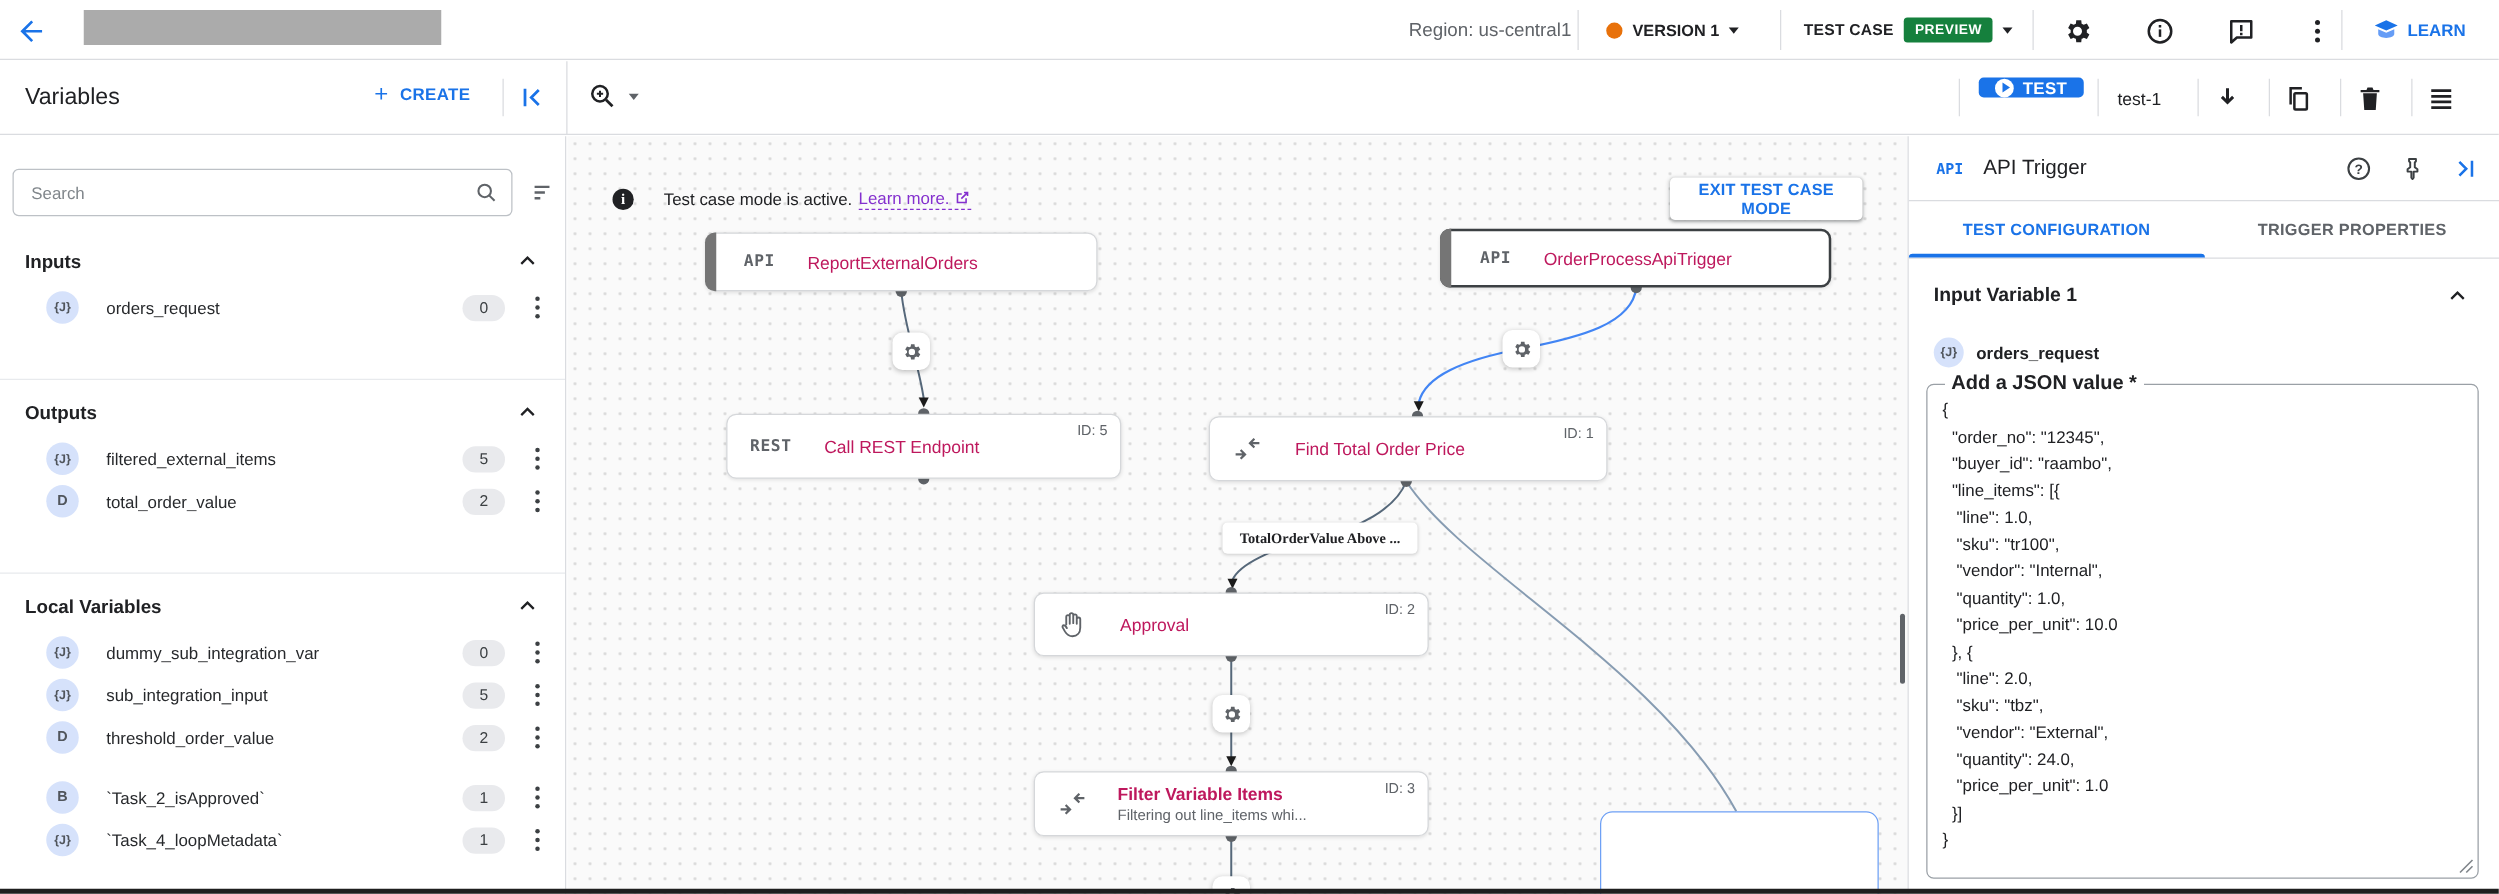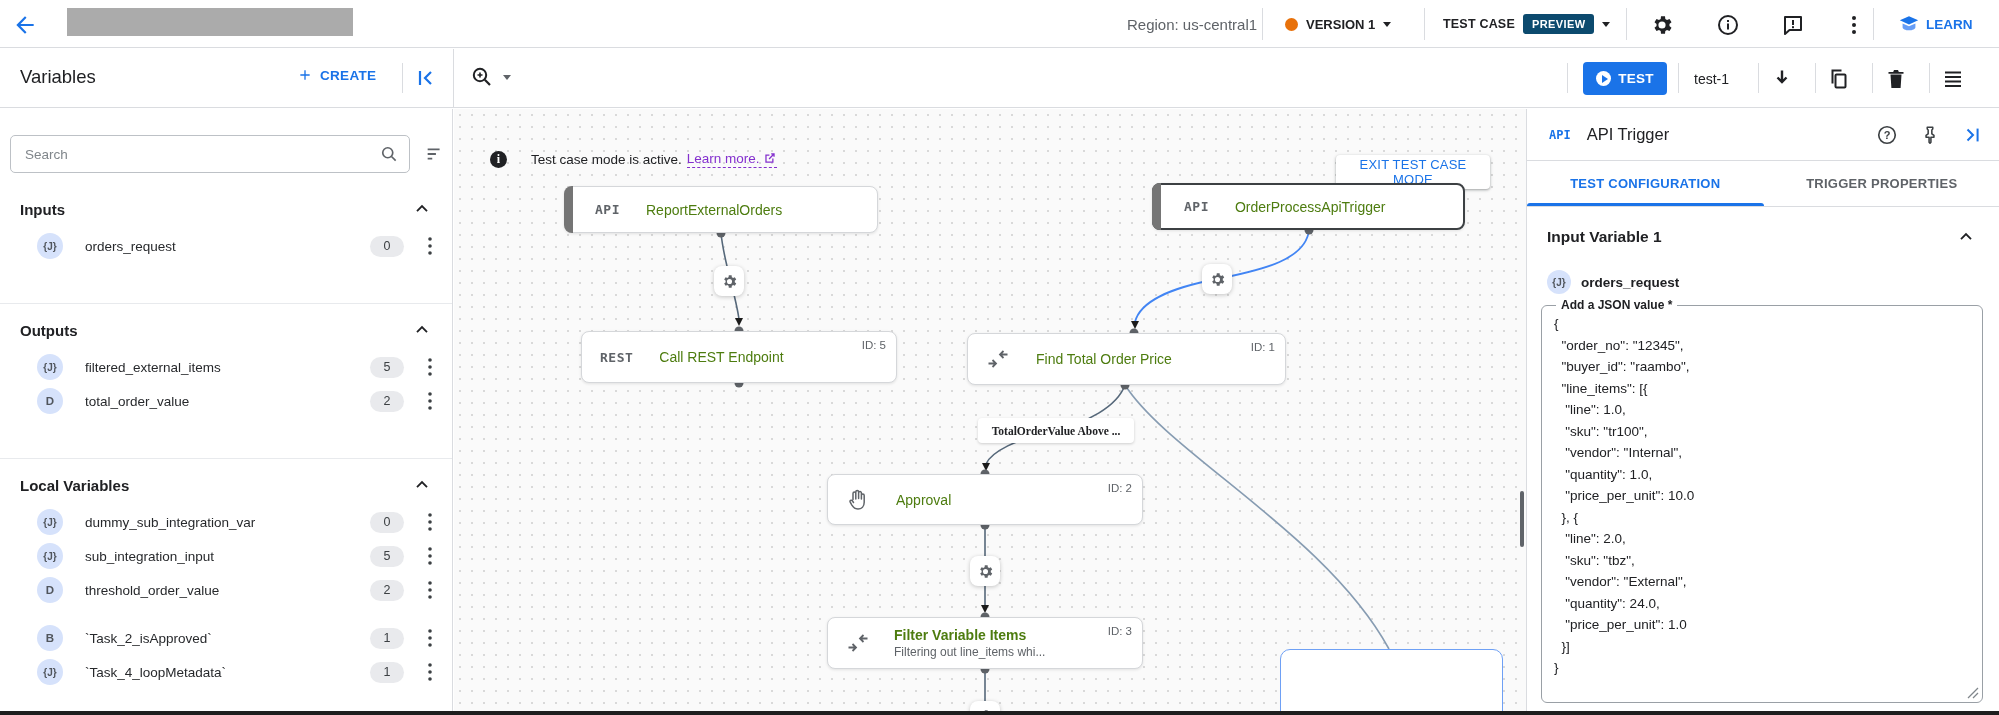--- a/index.html
+++ b/index.html
@@ -31,21 +31,21 @@
     border-bottom:1px solid #dadce0; }
   #page-title { position:absolute; left:20px; top:17px; font-size:18.5px; color:#202124; }
   #create-btn { position:absolute; left:297px; top:18px; display:flex; align-items:center; gap:7px;
     color:#1a73e8; font-weight:bold; font-size:13.5px; letter-spacing:.3px; cursor:pointer; }
   #td1{left:402px;top:14px;height:30px} #td2{left:453px;top:0;height:59px}
   #td3{left:1567px;top:14px;height:30px} #td4{left:1678px;top:14px;height:30px}
   #td5{left:1758px;top:14px;height:30px} #td6{left:1815px;top:14px;height:30px}
   #td7{left:1872px;top:14px;height:30px} #td8{left:1929px;top:14px;height:30px}
   #collapse-left-btn { position:absolute; left:413px; top:17px; width:24px; height:24px; cursor:pointer; }
   #zoom-ctl { position:absolute; left:470px; top:16px; display:flex; align-items:center; gap:9px; cursor:pointer; }
-  #test-btn { position:absolute; left:1583px; top:13px; width:84px; height:33px; background:#1a73e8; color:#fff;
+  #test-btn { position:absolute; left:1583px; top:13px; width:84px; height:16px; background:#1a73e8; color:#fff;
     border:none; border-radius:4px; font-weight:bold; font-size:13.5px; letter-spacing:.3px;
     display:flex; align-items:center; justify-content:center; gap:7px; cursor:pointer; }
   #play-disc { width:15px; height:15px; border-radius:50%; background:#fff; position:relative; }
   #play-disc::after { content:""; position:absolute; left:5.5px; top:3.5px; width:0; height:0;
     border-top:4px solid transparent; border-bottom:4px solid transparent; border-left:6px solid #1a73e8; }
   #test-name { position:absolute; left:1694px; top:22px; font-size:14px; }
   .tb-icon { position:absolute; top:18px; width:24px; height:24px; cursor:pointer; }
   #download-btn{left:1770px} #copy-btn{left:1827px} #delete-btn{left:1884px} #list-btn{left:1941px}
 
   
@@ -78,32 +78,32 @@
     background-image:radial-gradient(circle, #d9d9d9 1px, transparent 1.3px);
     background-size:12px 12px; }
   #edges { position:absolute; left:0; top:0; }
   #banner { position:absolute; left:36px; top:32px; width:1000px; height:36px; display:flex; align-items:center; }
   #banner-info-icon { width:17px; height:17px; border-radius:50%; background:#202124; color:#fff;
     font-size:12px; font-weight:bold; display:flex; align-items:center; justify-content:center;
     font-family:"Liberation Serif", serif; flex:none; }
   #banner-text { margin-left:24px; font-size:13.5px; color:#202124; }
   #banner-link { margin-left:5px; font-size:13.5px; cursor:pointer; border-bottom:1px dashed; padding-bottom:1px; }
   #banner-ext-icon { width:14px; height:14px; margin-left:3px; vertical-align:-2px; }
-  #exit-btn { position:absolute; left:846px; top:14px; height:34px; padding:0 16px; background:#fff;
-    border:none; border-radius:4px; color:#1a73e8; font-weight:normal; font-size:13px; letter-spacing:.2px;
+  #exit-btn { position:absolute; left:846px; top:1px; height:34px; padding:0 16px; background:#fff;
+    border:none; border-radius:4px; color:#1a73e8; font-weight:bold; font-size:13px; letter-spacing:.2px;
     box-shadow:0 1px 2px rgba(60,64,67,.3), 0 1px 3px 1px rgba(60,64,67,.15); cursor:pointer; }
   .node { position:absolute; background:#fff; border:1px solid #d5d7da; border-radius:8px;
     box-shadow:0 1px 3px rgba(0,0,0,.10); display:flex; align-items:center; cursor:pointer; }
   .node.trigger { padding-left:8px; }
   .trig-bar { position:absolute; left:-1px; top:-1px; bottom:-1px; width:9px; background:#757575;
     border-radius:8px 0 0 8px; }
   .node.selected { border:2px solid #3c4043; }
   .node-chip { font-family:"DejaVu Sans Mono", monospace; font-weight:bold; color:#5f6368;
     font-size:13px; margin-left:22px; letter-spacing:.5px; }
-  .node-title { font-size:14px; color:#4d7c0f; margin-left:26px; }
+  .node-title { font-size:14px; color:#be185d; margin-left:26px; }
   .node-id { position:absolute; right:10px; top:7px; font-size:11.5px; color:#5f6368; }
   .node-icon { width:24px; height:24px; margin-left:18px; flex:none; }
   .node-texts { margin-left:24px; }
   .node-sub { font-size:12px; color:#5f6368; margin-top:2px; }
   .gearbox { position:absolute; width:30px; height:30px; background:#fff; border-radius:8px;
     box-shadow:0 1px 4px rgba(0,0,0,.22); display:flex; align-items:center; justify-content:center; cursor:pointer; }
   #edge-label { position:absolute; left:524px; top:309px; width:156px; height:25px; background:#fff;
     border-radius:4px; box-shadow:0 1px 3px rgba(0,0,0,.18); font-size:11.5px; font-weight:bold;
     display:flex; align-items:center; justify-content:center; white-space:nowrap;font-family:Liberation Serif, serif; }
   #new-node-box { position:absolute; left:826px; top:540px; width:223px; height:90px; background:#fff;
@@ -127,21 +127,21 @@
   .ptab.active { color:#1a73e8; }
   .ptab.active::after { content:""; position:absolute; left:0; right:0; bottom:0; height:3px;
     background:#1a73e8; border-radius:3px 3px 0 0; }
   #input-var-head { position:absolute; left:20px; top:118px; width:433px; display:flex; align-items:center; }
   #input-var-title { flex:1; font-size:15.5px; font-weight:bold; }
   #var-row { position:absolute; left:20px; top:161px; display:flex; align-items:center; gap:10px; }
   #var-row .type-circle { width:24px; height:24px; }
   #var-row-name { font-size:13.5px; font-weight:bold; }
   #json-fieldset { position:absolute; left:14px; top:189px; width:442px; height:405px;
     border:1px solid #9aa0a6; border-radius:6px; padding:0 10px; }
-  #json-fieldset legend { font-size:12px; font-weight:bold; color:#202124; padding:0 5px; margin-left:4px; }
+  #json-fieldset legend { font-size:16px; font-weight:bold; color:#202124; padding:0 5px; margin-left:4px; }
   #json-input { width:100%; height:372px; border:none; outline:none; resize:none; background:transparent;
     font-family:"Liberation Sans",sans-serif; font-size:13.5px; line-height:21.5px; color:#202124;
     white-space:pre; overflow:hidden; padding:1px 2px; }
   #resize-grip { position:absolute; right:3px; bottom:3px; width:12px; height:12px; }
 
   #bottom-strip { position:absolute; left:0; top:711px; width:1999px; height:4px; background:#1e1e1e; }
   svg.ic { display:block; width:100%; height:100%; }
 </style>
 </head>
 <body>
@@ -157,21 +157,21 @@
   <div id="region-label" class="hdr-item">Region: us-central1</div>
   <div id="hd1" class="vdiv"></div>
   <div id="version-chip" class="hdr-item">
     <span class="dot-orange" style="background:#e8710a"></span>
     <span>VERSION 1</span>
     <span class="caret"></span>
   </div>
   <div id="hd2" class="vdiv"></div>
   <div id="testcase-chip" class="hdr-item">
     <span>TEST CASE</span>
-    <span id="preview-badge" style="background:#0c4a6e">PREVIEW</span>
+    <span id="preview-badge" style="background:#15803d">PREVIEW</span>
     <span class="caret"></span>
   </div>
   <div id="hd3" class="vdiv"></div>
   <div id="gear-btn" class="icon-btn">
     <svg class="ic" viewBox="0 0 24 24">
         <path fill-rule="evenodd" fill="#202124" d="M19.4 13c.05-.32.1-.65.1-1s-.05-.68-.1-1l2.1-1.65-2-3.46-2.5 1c-.52-.4-1.08-.73-1.7-.98L15 3.25h-4l-.3 2.66c-.62.25-1.18.58-1.7.98l-2.5-1-2 3.46L6.6 11c-.05.32-.1.65-.1 1s.05.68.1 1l-2.1 1.65 2 3.46 2.5-1c.52.4 1.08.73 1.7.98l.3 2.66h4l.3-2.66c.62-.25 1.18-.58 1.7-.98l2.5 1 2-3.46L19.4 13zM12 15.6A3.6 3.6 0 1 1 12 8.4a3.6 3.6 0 0 1 0 7.2z"></path>
       </svg>
   </div>
   <div id="info-btn" class="icon-btn">
     <svg class="ic" viewBox="0 0 24 24">

